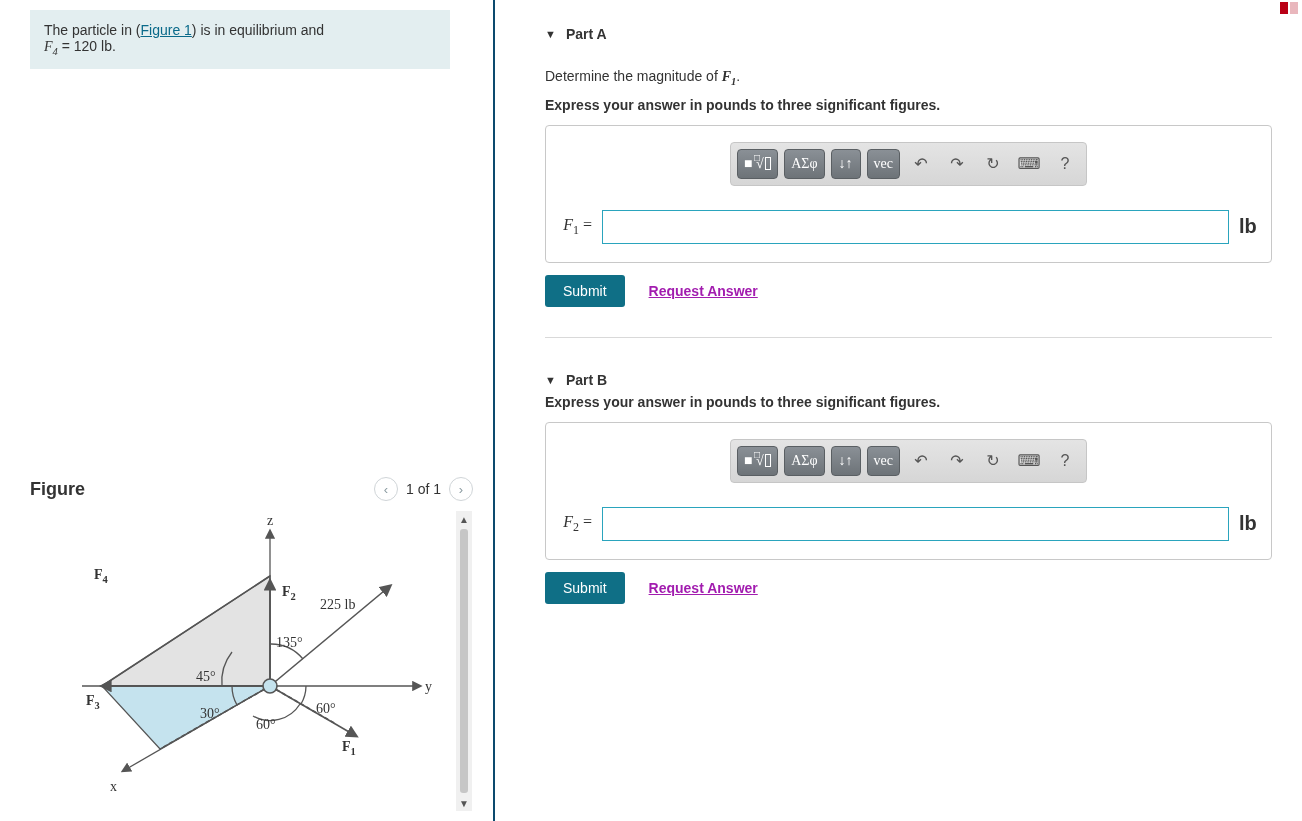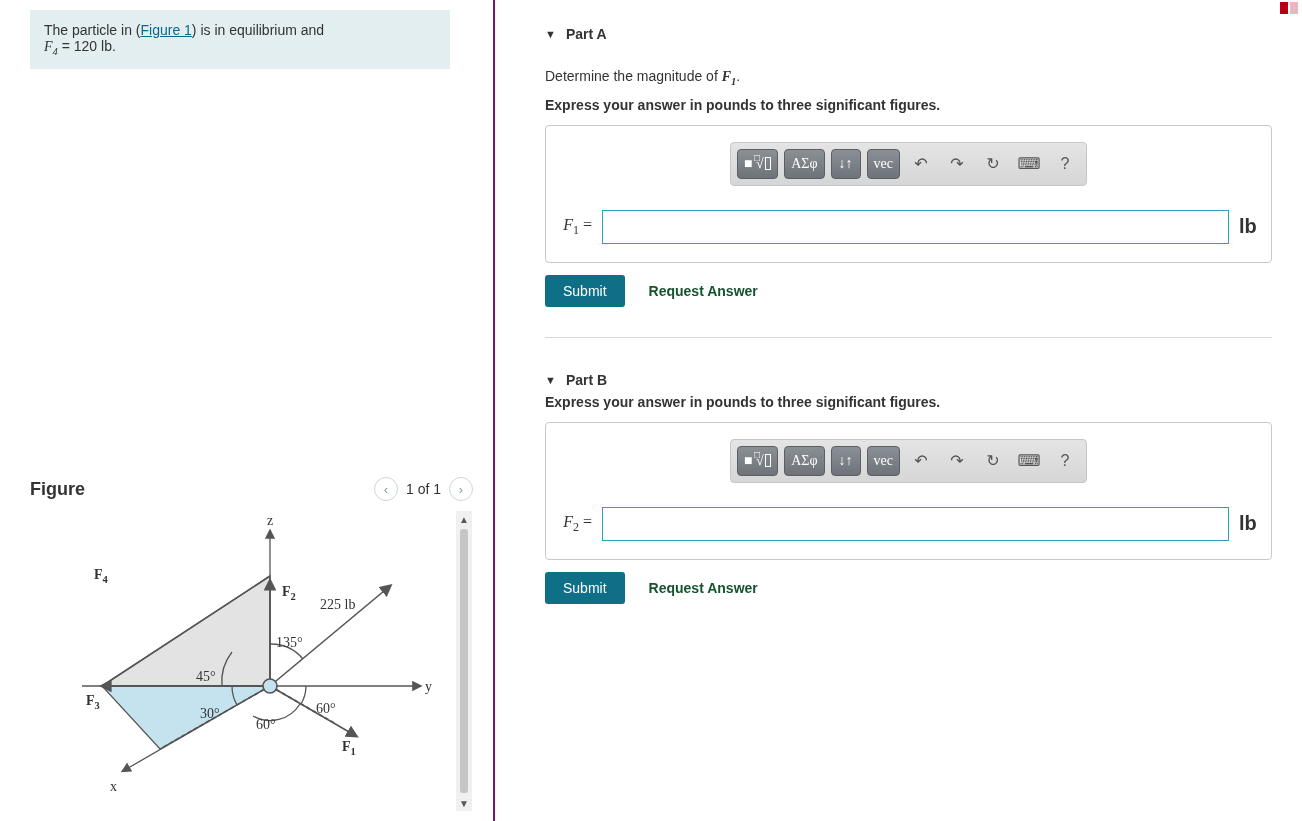--- a/index.html
+++ b/index.html
@@ -1,18 +1,18 @@
 <!DOCTYPE html>
 <html><head>
 <meta charset="utf-8">
 <style>
   * { box-sizing: border-box; margin: 0; padding: 0; }
   html, body { height: 100%; font-family: Arial, Helvetica, sans-serif; font-size: 14px; color: #333; background: #fff; }
   body { display: flex; }
-  .left-col { width: 495px; padding: 10px 20px 10px 30px; border-right: 2px solid #701a75; position: relative; display: flex; flex-direction: column; }
+  .left-col { width: 495px; padding: 10px 20px 10px 30px; border-right: 2px solid #0c4a6e; position: relative; display: flex; flex-direction: column; }
   .right-col { flex: 1; padding: 0 30px 10px 50px; }
   .problem-box { background: #e3eef0; padding: 12px 14px; margin-bottom: 18px; width: 420px; }
   .problem-box .link { color: #0a6a8a; text-decoration: underline; cursor: pointer; }
   .italic-var { font-style: italic; font-family: 'Times New Roman', serif; }
   .sub { font-size: 0.75em; vertical-align: sub; }
   .figure-header { display: flex; align-items: center; justify-content: space-between; font-size: 18px; font-weight: bold; margin-top: auto; padding-top: 28px; }
   .pager { display: flex; align-items: center; gap: 8px; font-size: 14px; font-weight: normal; color: #333; }
   .pager-btn { width: 24px; height: 24px; border: 1px solid #d0d5d8; border-radius: 50%; background: #fff; display: inline-flex; align-items: center; justify-content: center; color: #8a9aa0; cursor: pointer; font-size: 13px; }
   .figure-frame { margin-top: 10px; display: flex; gap: 6px; }
   .scrollbar { width: 16px; background: #f0f0f0; display: flex; flex-direction: column; align-items: center; justify-content: space-between; }
@@ -28,21 +28,21 @@
   .answer-box { border: 1px solid #c8c8c8; border-radius: 4px; padding: 10px 12px 18px 12px; margin-top: 8px; }
   .toolbar { background: linear-gradient(#e4e4e4,#d6d6d6); border: 1px solid #c6c6c6; border-radius: 4px; padding: 6px; display: flex; align-items: center; gap: 6px; width: max-content; margin: 6px auto 0 auto; }
   .tb-btn { background: linear-gradient(#8a9096,#6d7378); color: #fff; border: 1px solid #5a5f63; border-radius: 4px; height: 30px; min-width: 30px; padding: 0 6px; display: inline-flex; align-items: center; justify-content: center; font-size: 14px; cursor: pointer; font-family: 'Times New Roman', serif; }
   .tb-icon { background: none; border: none; color: #555; height: 30px; min-width: 30px; display: inline-flex; align-items: center; justify-content: center; cursor: pointer; font-size: 16px; }
   .answer-line { display: flex; align-items: center; gap: 10px; margin-top: 24px; }
   .answer-line .lhs { font-family: 'Times New Roman', serif; font-size: 16px; min-width: 34px; text-align: right; }
   .answer-input { flex: 1; height: 34px; border: 1px solid #2aa4bd; padding: 4px 8px; font-size: 14px; outline: none; }
   .unit { font-size: 20px; min-width: 20px; font-weight: bold; }
   .actions { display: flex; align-items: center; gap: 24px; margin-top: 12px; }
   .submit-btn { background: #0f6f86; color: #fff; border: none; border-radius: 3px; padding: 8px 18px; font-size: 14px; cursor: pointer; }
-  .req-link { color: #14532d; font-weight: bold; cursor: pointer; font-size: 14px; }
+  .req-link { color: #a21caf; font-weight: bold; text-decoration: underline; cursor: pointer; font-size: 14px; }
   .top-icon { position: absolute; top: 2px; right: 4px; display: flex; gap: 2px; }
   .top-icon span { display: inline-block; width: 8px; height: 12px; background: #b90016; }
   .top-icon span.pale { background: #e9b7bd; }
 
   
   .svg-fig { width: 420px; height: 300px; }
   .axis { stroke: #555; stroke-width: 1.3; fill: none; }
   .force { stroke: #555; stroke-width: 1.6; fill: none; }
   .arc { stroke: #555; stroke-width: 1.3; fill: none; }
   .shade1 { fill: #e3e3e3; stroke: #555; stroke-width: 1.3; }

